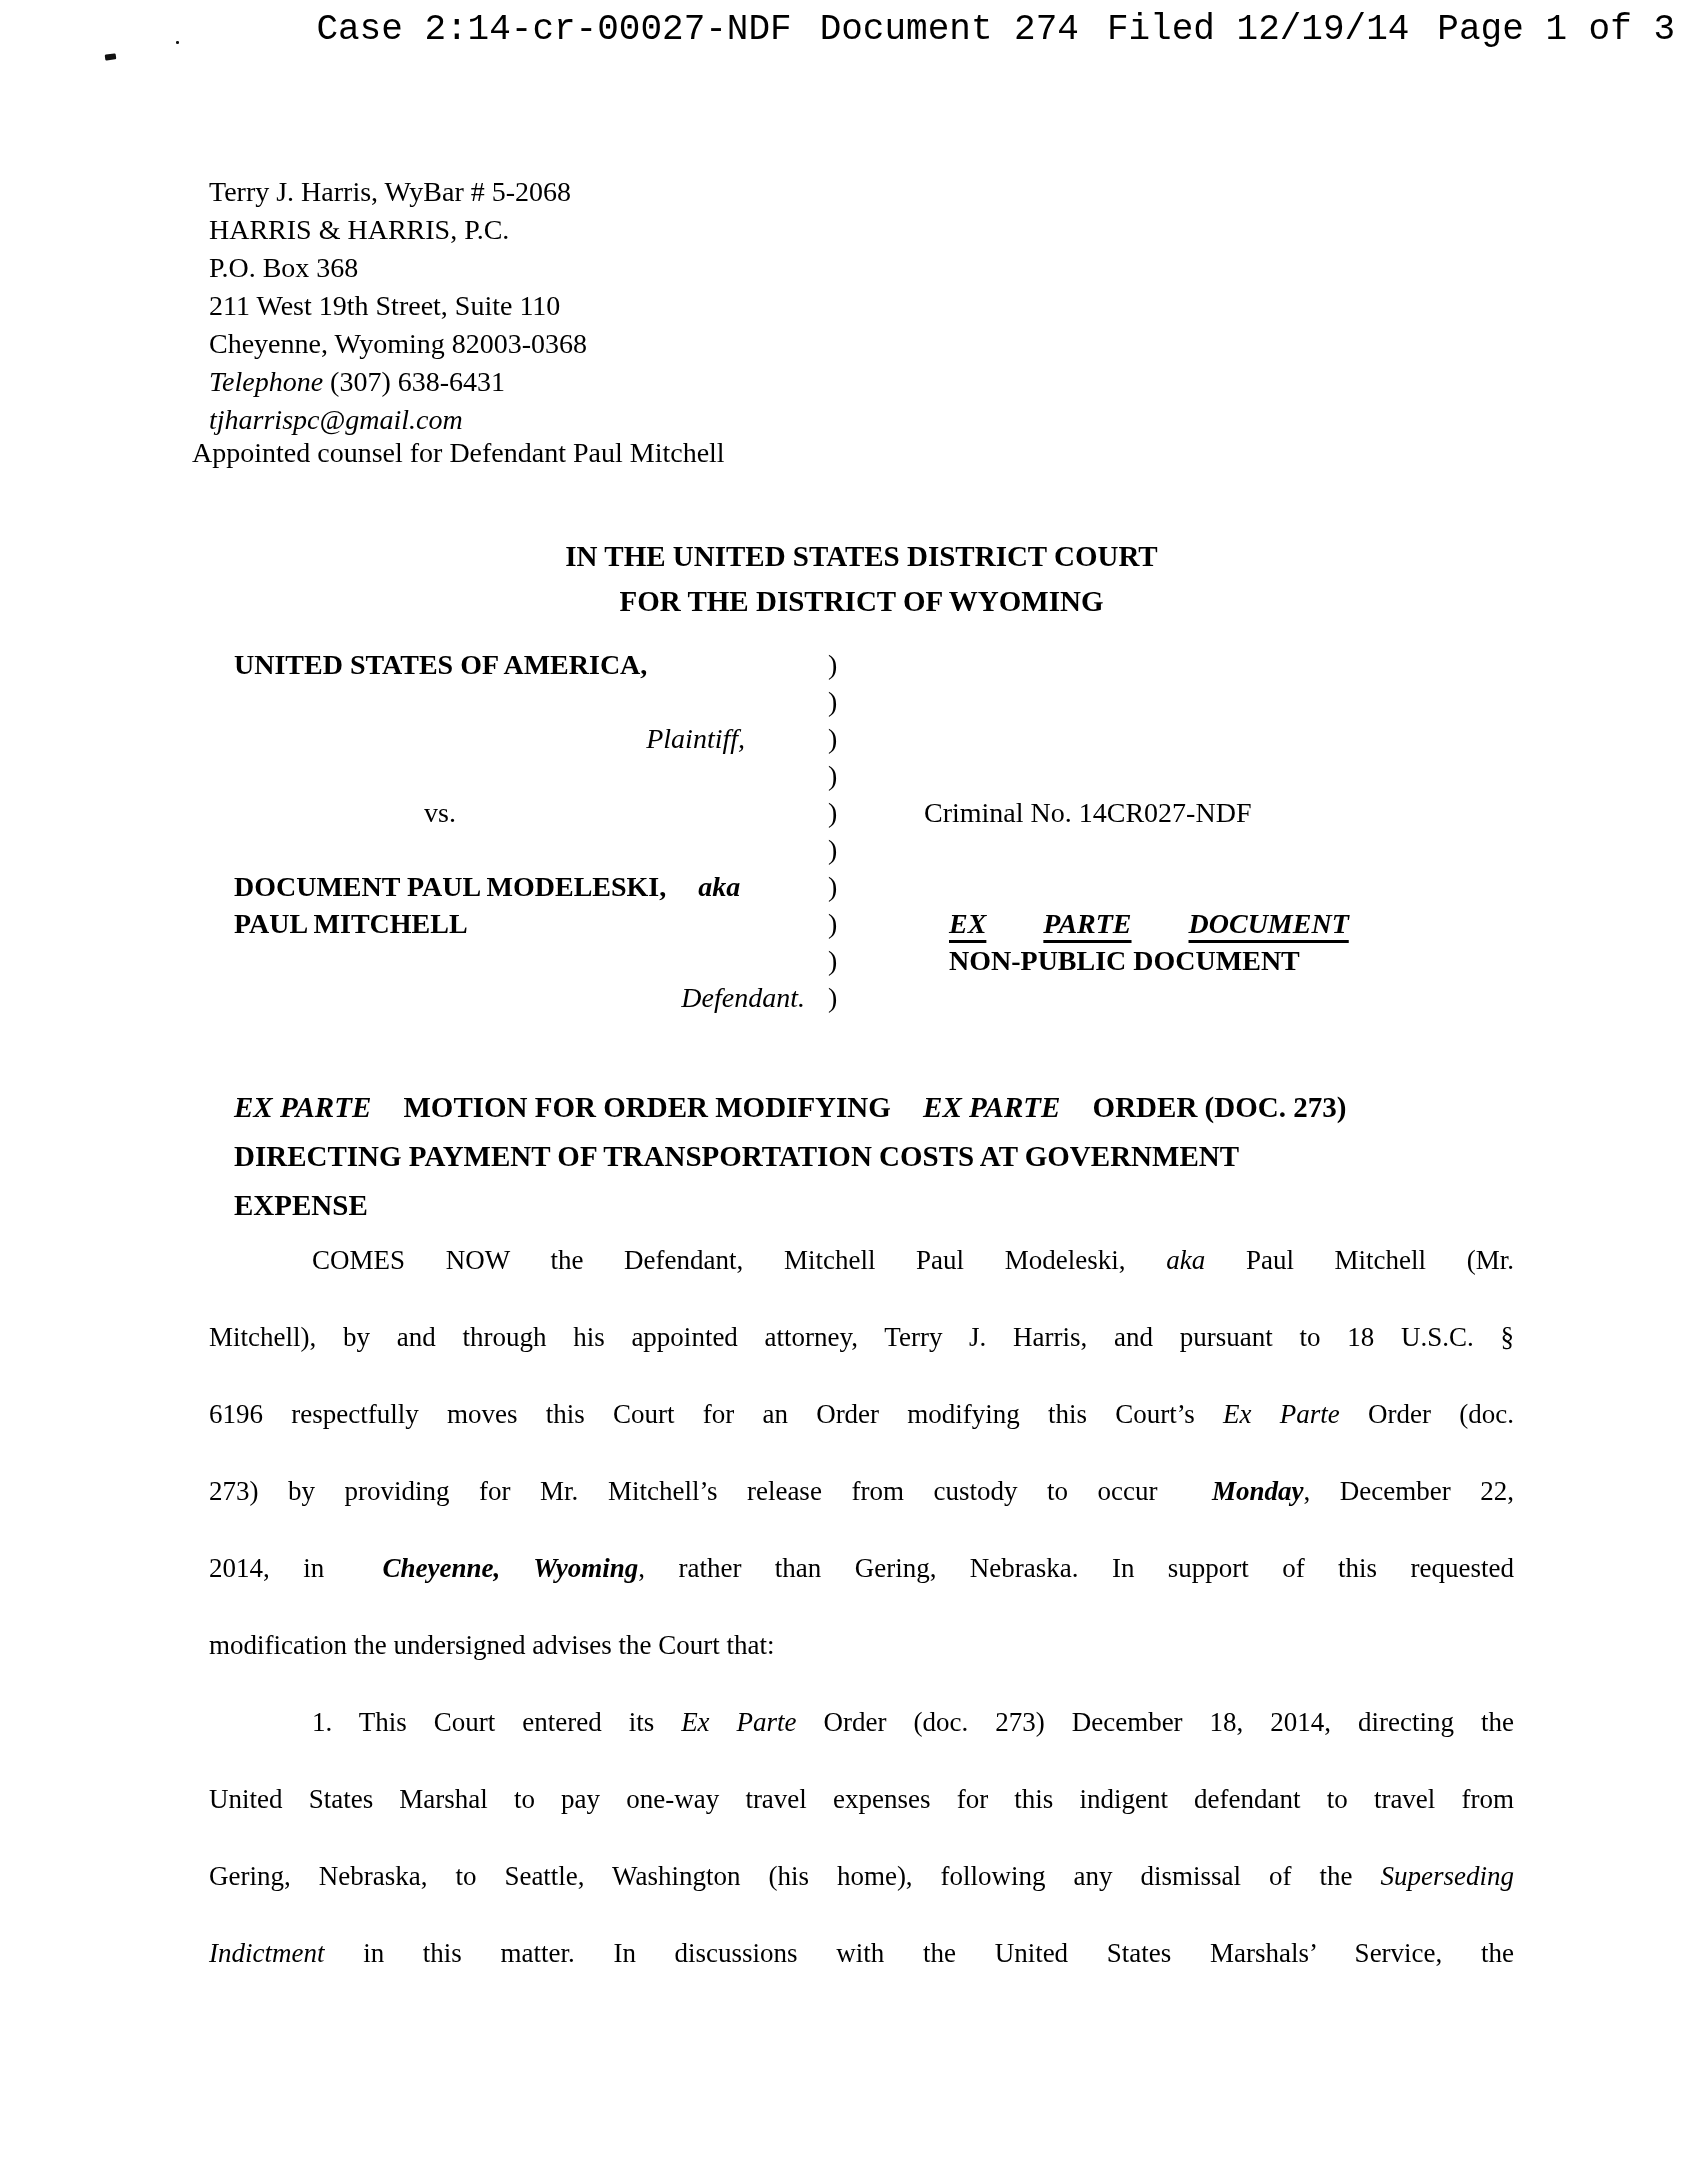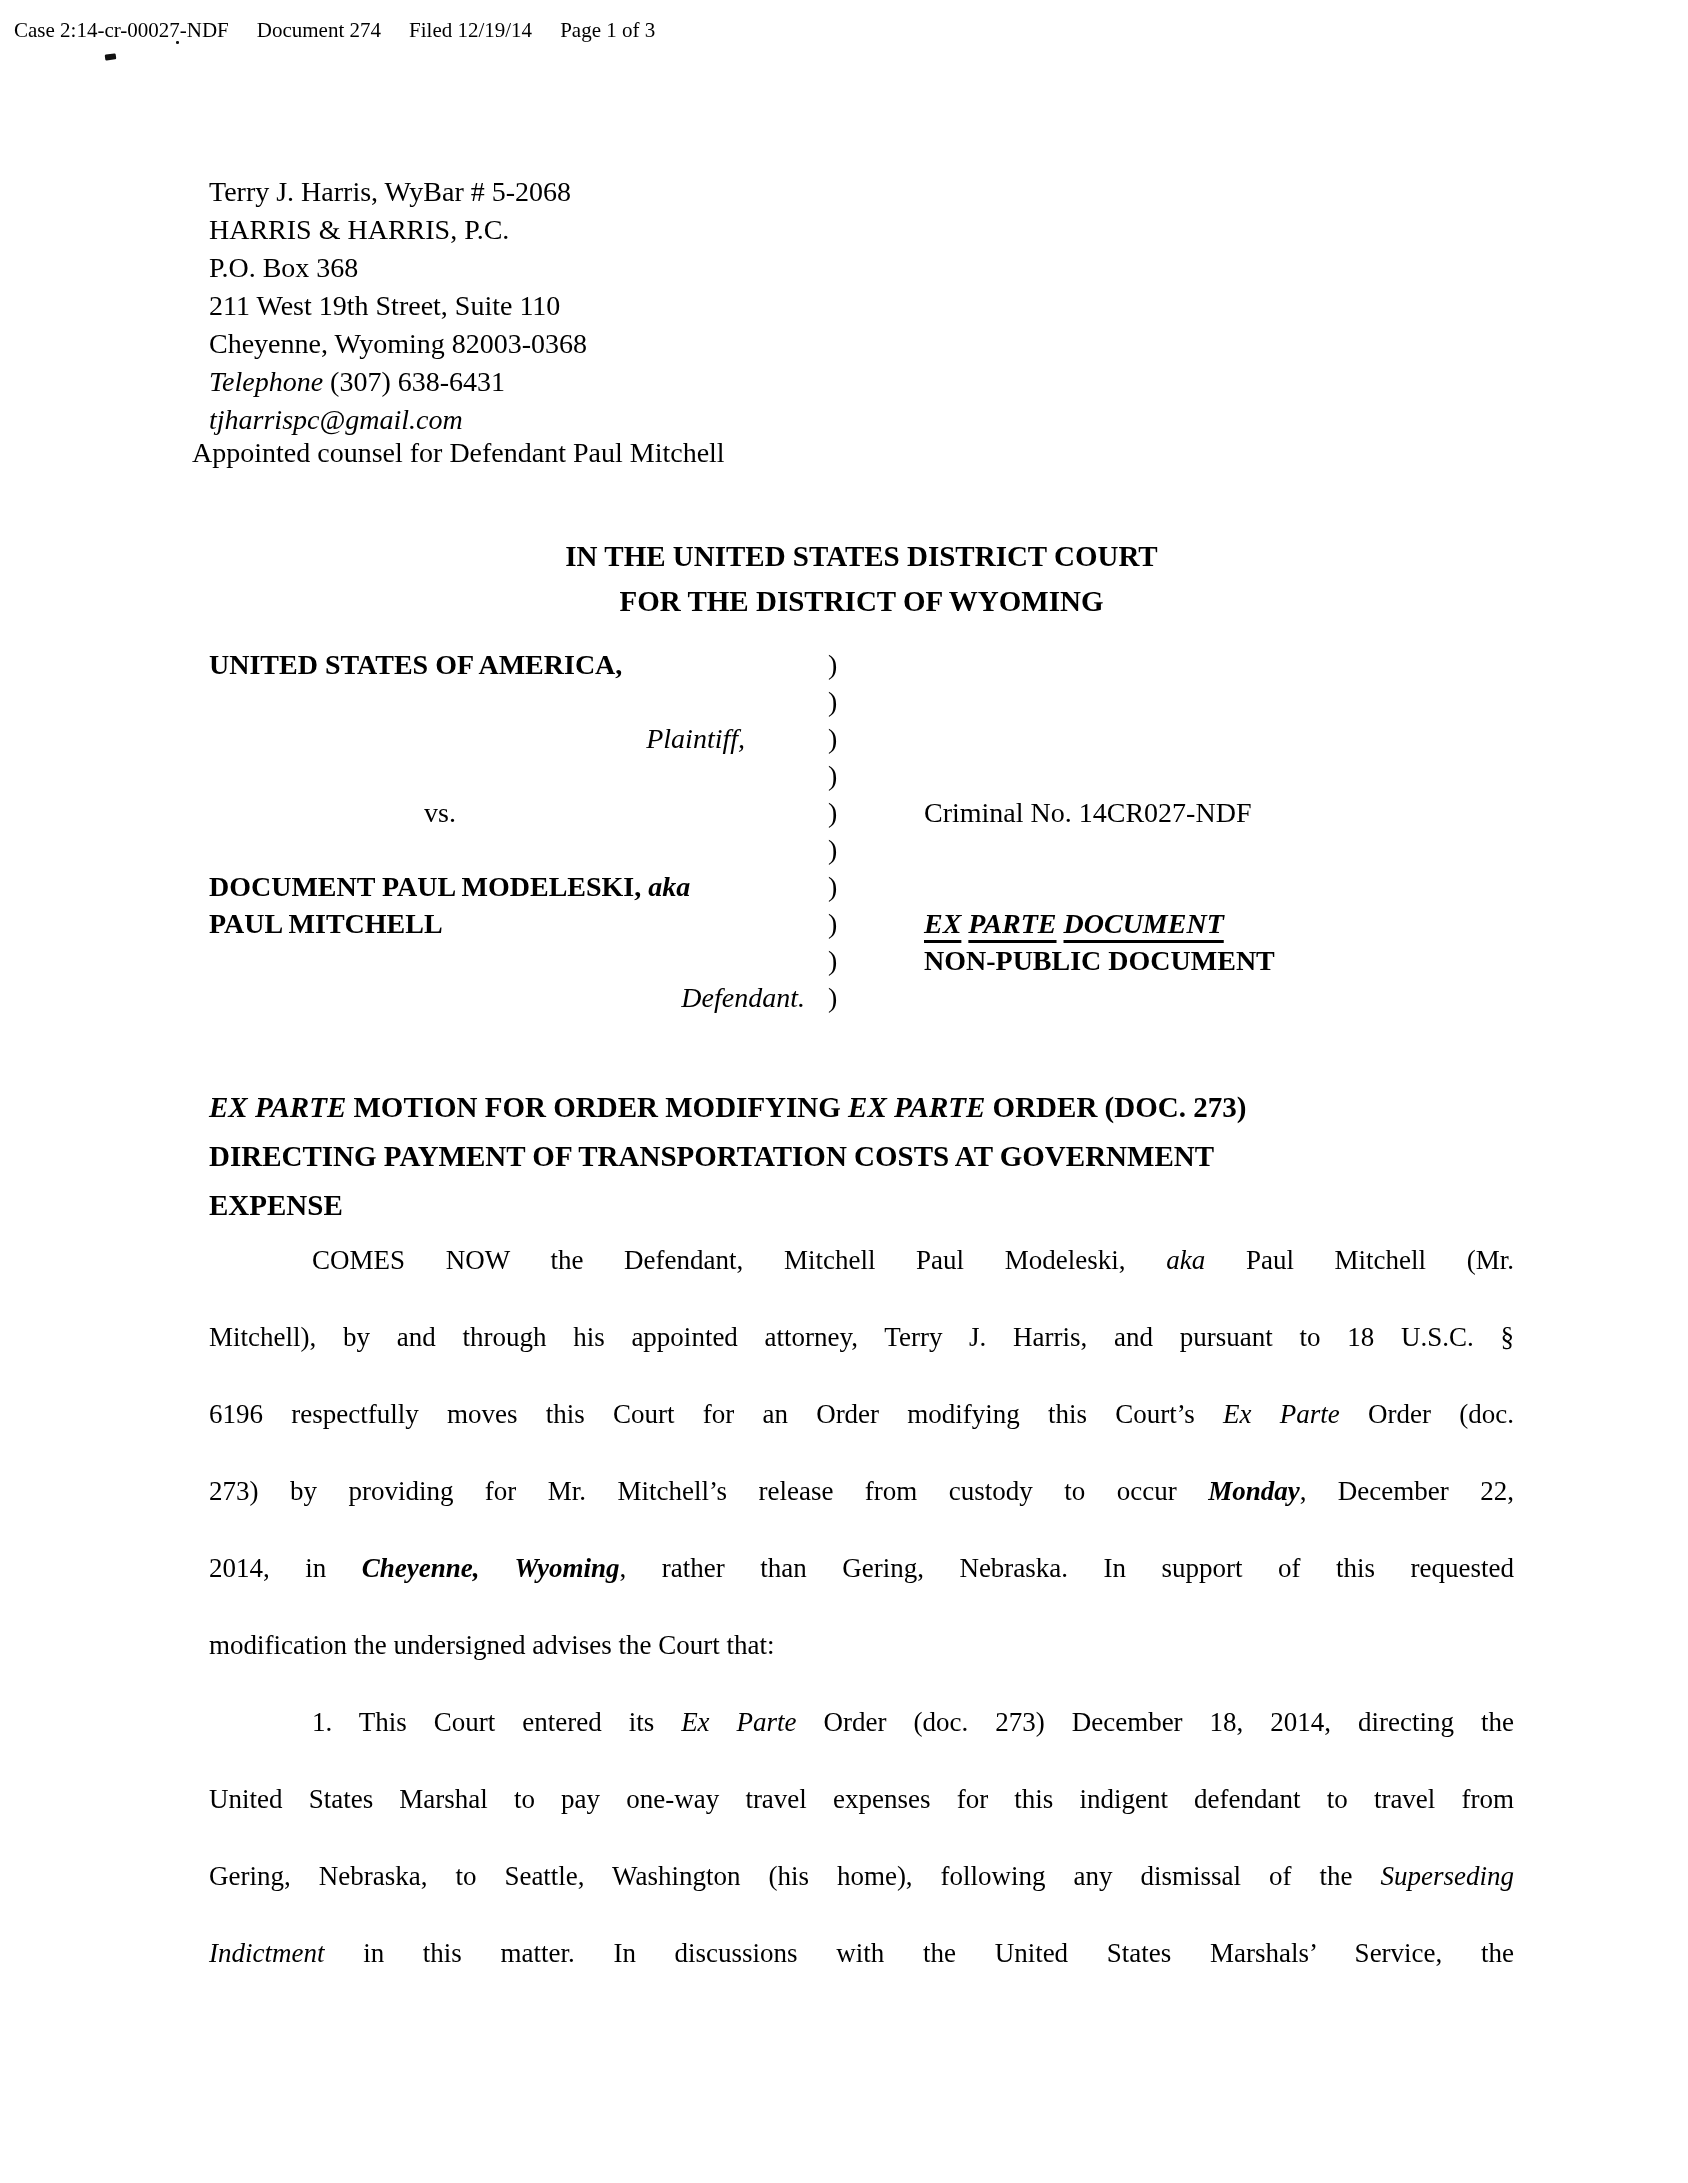--- a/index.html
+++ b/index.html
@@ -11,23 +11,23 @@
     font-family:"Liberation Serif", serif;
     overflow:hidden;
   }
   
   .artifact{position:absolute;background:#111;}
   .artifact.blob{left:105px;top:54px;width:10.6px;height:6px;border-radius:1.3px;transform:rotate(-8deg);}
   .artifact.dot{left:176px;top:41px;width:2.6px;height:2.6px;border-radius:50%;}
   
   .stamp{
     position:absolute;top:13.2px;left:0;right:0;
-    text-align:left;
-    font-family:Liberation Serif, serif;
-    font-size:21px;line-height:34px;
+    text-align:right;
+    font-family:Liberation Mono, monospace;
+    font-size:36px;line-height:34px;
     white-space:nowrap;
   }
   .stamp span{display:inline-block;margin:0 14px;}
   
   .attorney{position:absolute;left:209px;top:173px;font-size:28px;line-height:38px;}
   
   .appointed{position:absolute;left:192px;top:434px;font-size:28px;line-height:38px;}
   
   .court{
     position:absolute;left:209px;top:534px;width:1305px;
@@ -46,21 +46,21 @@
   .mtitle{
     position:absolute;left:209px;top:1083px;width:1305px;
     text-align:left;font-weight:bold;font-size:29px;line-height:49px;
   }
   
   .docbody{position:absolute;left:209px;top:1222px;width:1305px;font-size:27px;line-height:77px;}
   .bline{text-align:justify;text-align-last:justify;white-space:normal;}
   .bline.findent{text-indent:103px;}
   .bline.lastline{text-align:right;text-align-last:left;}
   
-  .rb{font-weight:bold;}
+  .rb{font-weight:bold;margin-left:25px;}
   .ri{font-style:italic;}
   .ru{text-decoration:underline;text-decoration-thickness:2.6px;text-underline-offset:7.3px;}
 </style>
 </head>
 <body>
 
 <div class="page">
 
   <div class="artifact blob"></div>
   <div class="artifact dot"></div>

